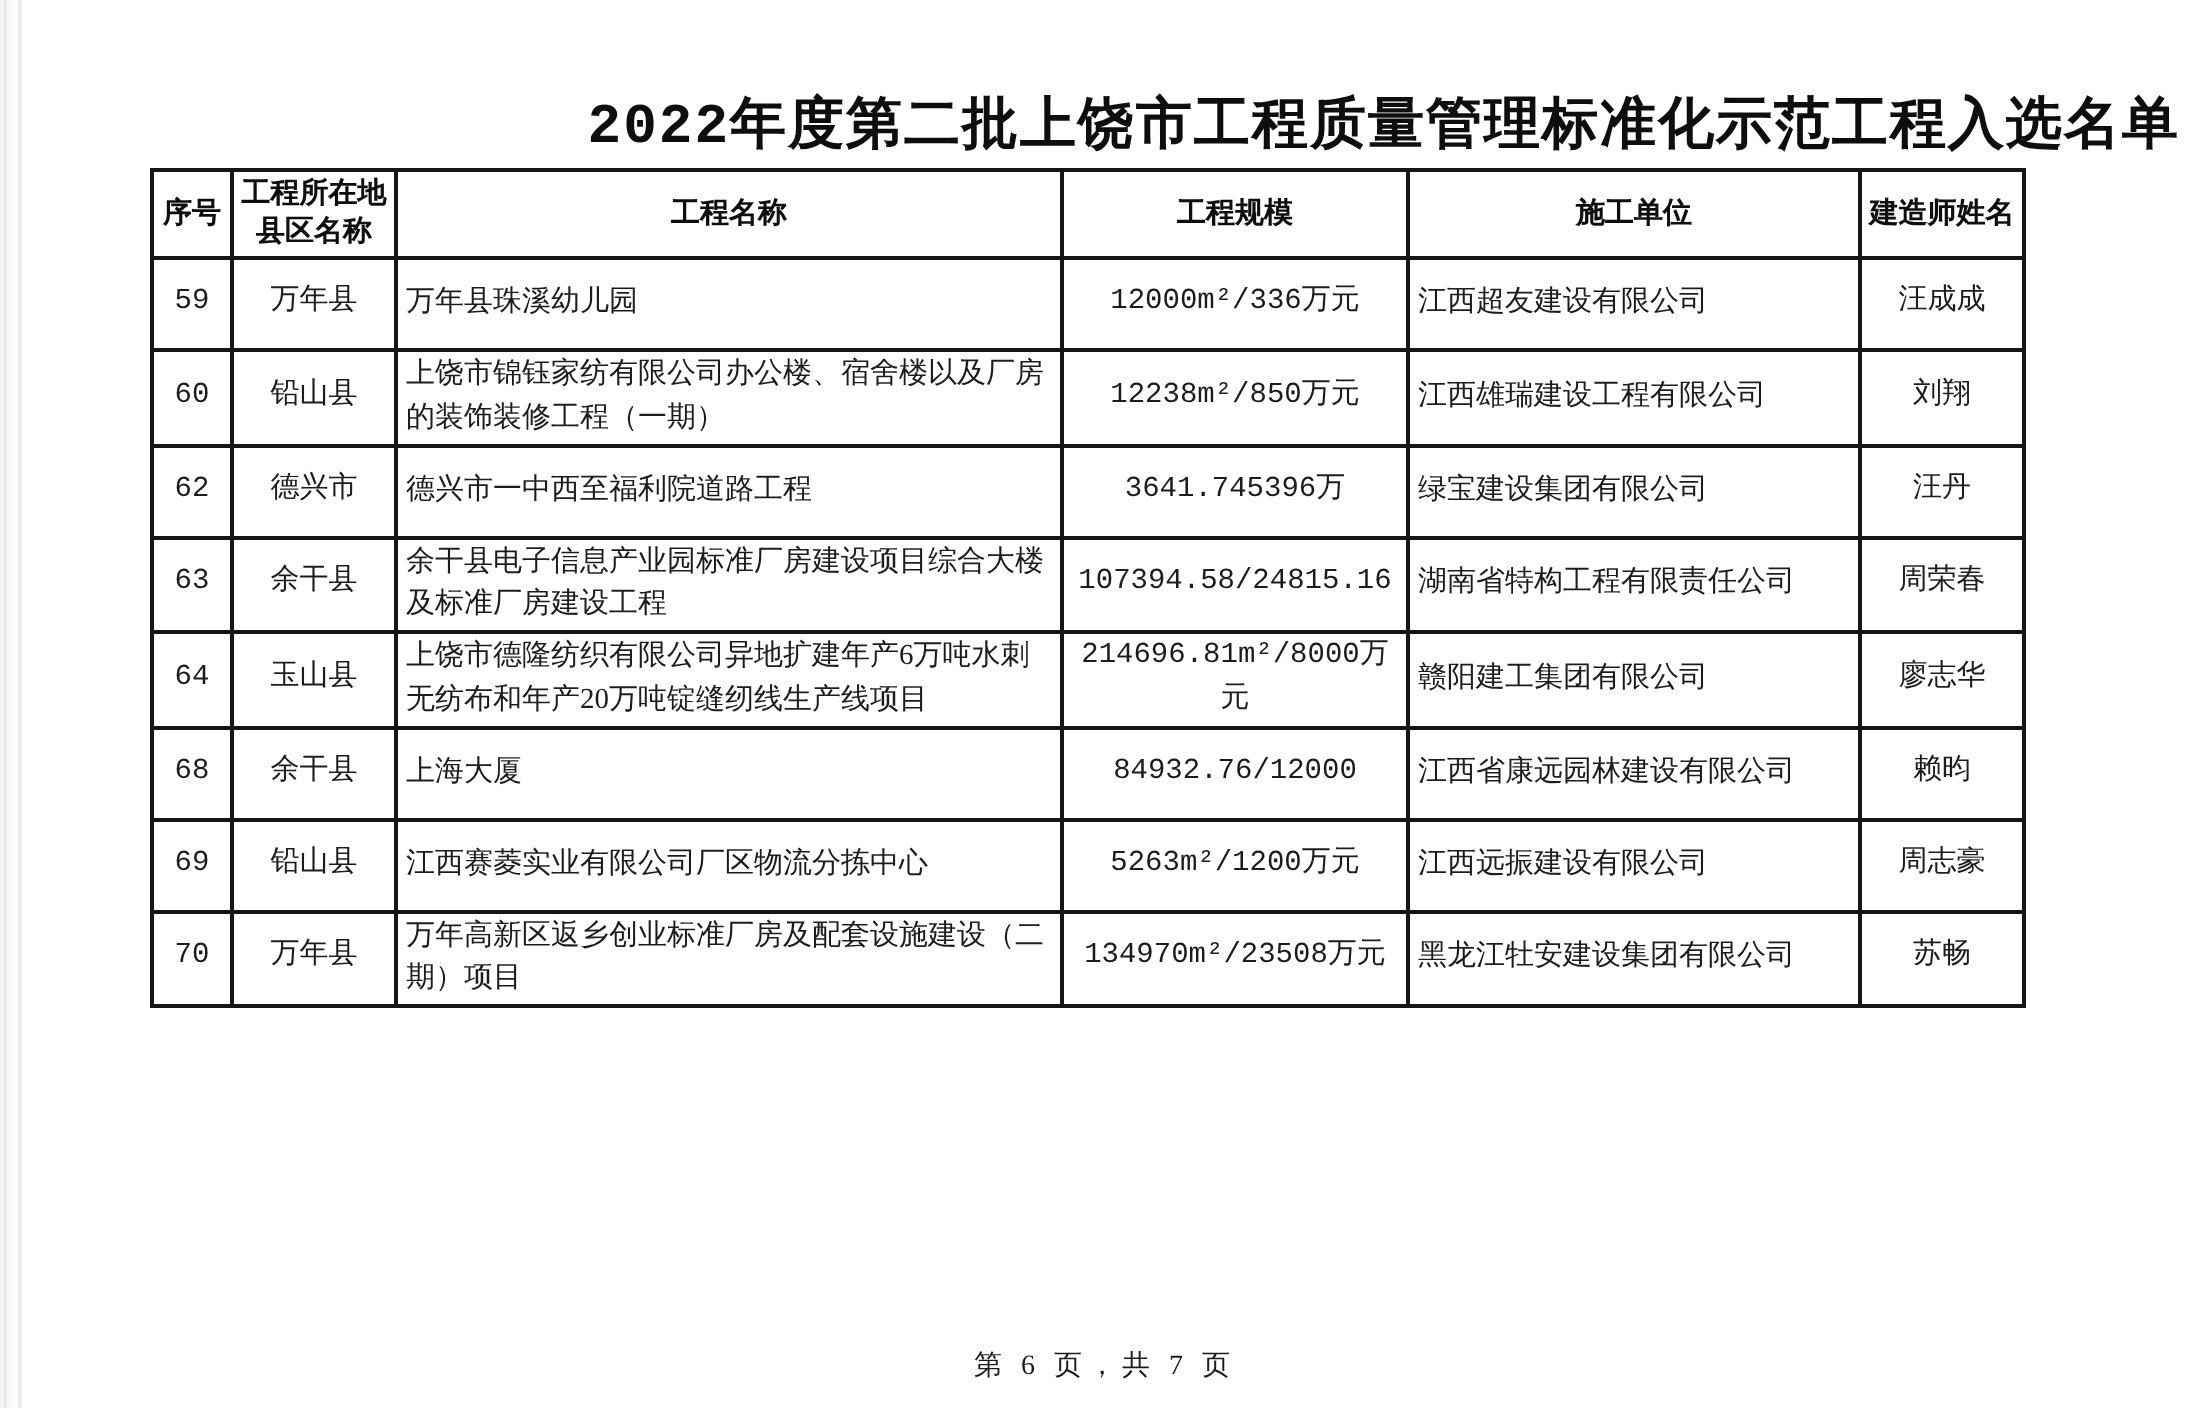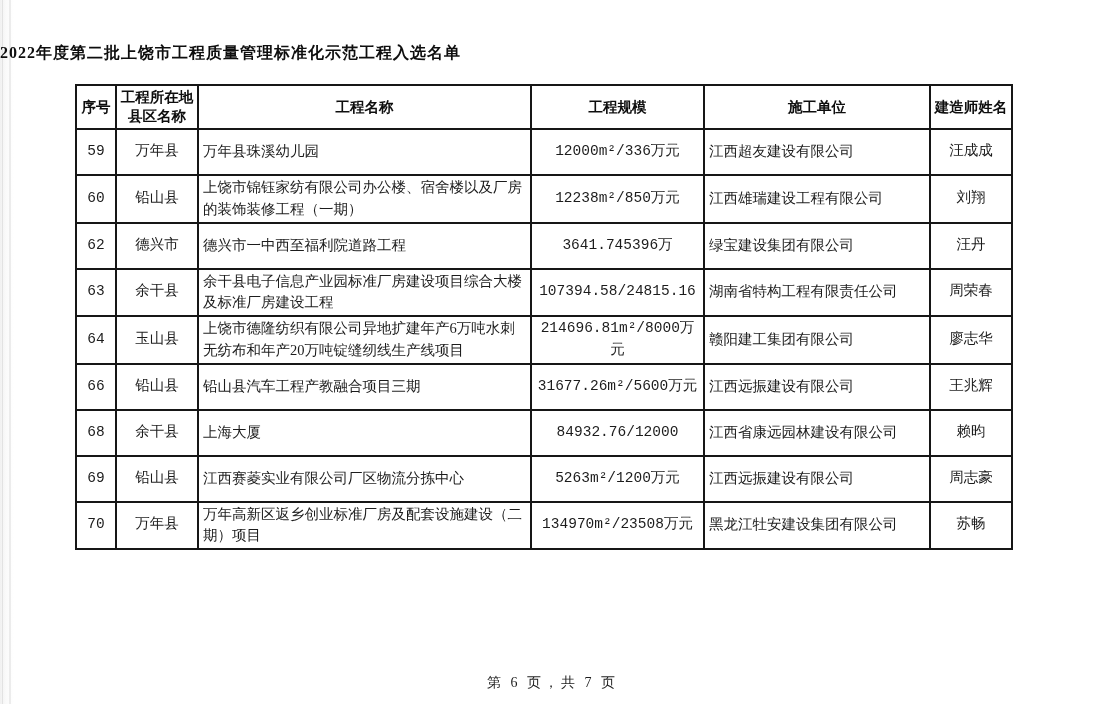--- a/index.html
+++ b/index.html
@@ -13,24 +13,24 @@
     color:#1c1c1c;
   }
   .edge-line-a { position:absolute; left:2px; top:0; width:1px; height:704px; background:#e2e2e2; }
   .edge-line-b { position:absolute; left:9px; top:0; width:2px; height:704px; background:#ececec; }
 
   .title {
     position:absolute;
     top:43px; left:0;
     width:1090px;
     margin:0;
-    text-align:left;
-    font-family:Liberation Serif, serif;
+    text-align:right;
+    font-family:Liberation Mono, monospace;
     font-weight:700;
-    font-size:16px;
+    font-size:28px;
     letter-spacing:1px;
     color:#0e0e0e;
   }
 
   table.projects {
     position:absolute;
     left:75px; top:84px;
     width:936px;
     border-collapse:collapse;
     table-layout:fixed;
@@ -134,28 +134,20 @@
       </tr>
       <tr>
         <td class="col-index">64</td>
         <td class="col-county">玉山县</td>
         <td class="col-name">上饶市德隆纺织有限公司异地扩建年产6万吨水刺无纺布和年产20万吨锭缝纫线生产线项目</td>
         <td class="col-scale">214696.81m²/8000万元</td>
         <td class="col-builder">赣阳建工集团有限公司</td>
         <td class="col-manager">廖志华</td>
       </tr>
       <tr>
-        <td class="col-index">66</td>
-        <td class="col-county">铅山县</td>
-        <td class="col-name">铅山县汽车工程产教融合项目三期</td>
-        <td class="col-scale">31677.26m²/5600万元</td>
-        <td class="col-builder">江西远振建设有限公司</td>
-        <td class="col-manager">王兆辉</td>
-      </tr>
-      <tr>
         <td class="col-index">68</td>
         <td class="col-county">余干县</td>
         <td class="col-name">上海大厦</td>
         <td class="col-scale">84932.76/12000</td>
         <td class="col-builder">江西省康远园林建设有限公司</td>
         <td class="col-manager">赖昀</td>
       </tr>
       <tr>
         <td class="col-index">69</td>
         <td class="col-county">铅山县</td>

